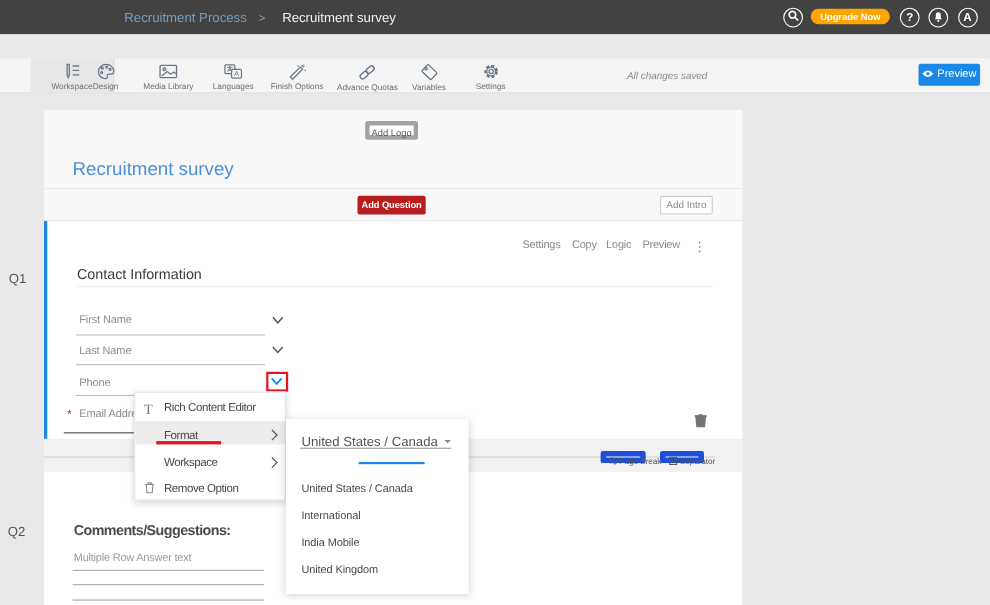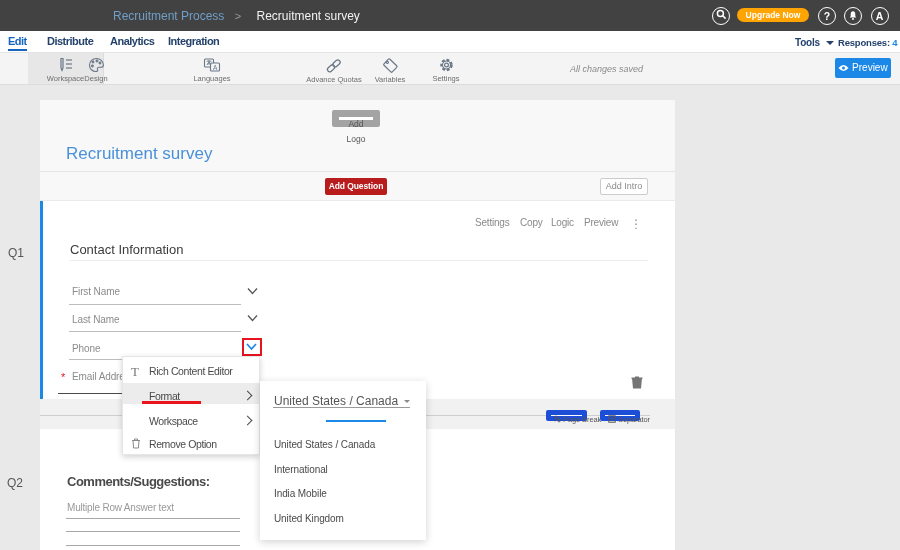--- a/index.html
+++ b/index.html
@@ -32,21 +32,21 @@
 .titem { position:absolute; top:0; height:31px; text-align:center; }
 .titem svg { display:block; margin:4px auto 0; }
 .titem .lbl { font-size:7.5px; color:#6e6e6e; margin-top:1px; }
 .titem.sel { background:#e7e7e7; border-right:1px solid #dcdcdc;margin-left:28px; }
 #saved { position:absolute; left:570px; top:64px; font-size:9px; font-style:italic; color:#8a8a8a; }
 #urlbox { position:absolute; left:649px; top:58px; width:178px; height:20px; background:#f1f1f1; border:1px solid #c9c9c9; border-radius:2px; font-size:8.5px; color:#333; line-height:18px; padding-left:6px; white-space:nowrap; }
 #previewbtn { position:absolute; left:835px; top:58px; width:56px; height:20px; background:#1b87e6; border-radius:2px; color:#fff; font-size:10px; text-align:center; line-height:20px; }
 
 
 #cardhead { position:absolute; left:40px; top:100px; width:635px; height:72px; background:#f8f8f8; border-bottom:1px solid #e4e4e4; }
-#addlogo { position:absolute; left:332px; top:110px; width:48px; height:17px; background:#fff; border:7px solid #a3a3a3; border-radius:2px; font-size:8.5px; color:#555; text-align:center; line-height:15px; }
+#addlogo { position:absolute; left:332px; top:110px; width:48px; height:17px; background:#fff; border:4px solid #a3a3a3; border-radius:2px; font-size:8.5px; color:#555; text-align:center; line-height:15px; }
 #title { position:absolute; left:66px; top:144px; font-size:17px; color:#4a90d9; }
 #strip { position:absolute; left:40px; top:172px; width:635px; height:29px; background:#f8f8f8; border-bottom:1px solid #eaeaea; }
 #addq { position:absolute; left:325px; top:178px; width:62px; height:17px; background:#b91c1c; border-radius:2px; color:#fff; font-size:8.5px; font-weight:bold; text-align:center; line-height:17px; white-space:nowrap; letter-spacing:-0.1px; }
 #addintro { position:absolute; left:600px; top:178px; width:48px; height:17px; background:#fff; border:1px solid #ccc; border-radius:2px; font-size:9px; color:#8a8a8a; text-align:center; line-height:15px; }
 
 #q1 { position:absolute; left:40px; top:201px; width:635px; height:198px; background:#fff; border-left:3px solid #1b87e6; }
 #q1label { position:absolute; left:8px; top:246px; font-size:12px; color:#555; }
 #q2label { position:absolute; left:7px; top:476px; font-size:12px; color:#555; }
 #qlinks { position:absolute; left:0; top:217px; width:675px; font-size:10px; color:#8a8a8a; letter-spacing:-0.2px; }
 #qlinks span { position:absolute; top:0; }
@@ -100,28 +100,20 @@
     <div class="cicon" style="left:818px;">?</div>
     <div class="cicon" style="left:844px;">
       <svg width="10" height="11" viewBox="0 0 10 11" style="margin-top:2px;">
           <path d="M5 1.2 Q7.3 1.2 7.3 4.2 L7.3 6.2 L8.3 7.6 L1.7 7.6 L2.7 6.2 L2.7 4.2 Q2.7 1.2 5 1.2 Z" fill="#fff"></path>
           <circle cx="5" cy="8.9" r="1" fill="#fff"></circle>
         </svg>
     </div>
     <div class="cicon" style="left:870.5px;">A</div>
   </div>
 
-  <div id="tabs">
-    <span class="t active" style="left:8px;">Edit</span>
-    <span class="t" style="left:47px;">Distribute</span>
-    <span class="t" style="left:110px;">Analytics</span>
-    <span class="t" style="left:168px;">Integration</span>
-    <span id="tools">Tools <span class="caret"></span></span>
-    <span id="resp">Responses: <b>4</b></span>
-  </div>
 
   <div id="toolbar">
     <div class="titem sel" style="left:0; width:76px;">
       <svg width="17" height="16" viewBox="0 0 17 16">
           <g stroke="#6a7787" stroke-width="1.2" fill="none">
             <path d="M4 1.5 L4 11 L5 13.5 L6 11 L6 1.5 Z"></path>
             <line x1="9" y1="3" x2="15" y2="3"></line>
             <line x1="9" y1="7" x2="15" y2="7"></line>
             <line x1="9" y1="11" x2="15" y2="11"></line>
           </g>
@@ -133,35 +125,56 @@
           <g stroke="#6a7787" stroke-width="1.1" fill="none">
             <path d="M8.5 1.5 C4.5 1.5 1.5 4.5 1.5 8.2 C1.5 12 4.5 14.5 8 14.5 C9.5 14.5 10 13.5 9.5 12.5 C9 11.3 9.8 10.3 11 10.3 L13 10.3 C14.4 10.3 15.4 9.3 15.4 8 C15.4 4.3 12.3 1.5 8.5 1.5 Z"></path>
             <circle cx="5" cy="5" r="0.9"></circle>
             <circle cx="9" cy="4" r="0.9"></circle>
             <circle cx="12" cy="6" r="0.9"></circle>
             <circle cx="4.4" cy="9" r="0.9"></circle>
           </g>
         </svg>
       <div class="lbl">Design</div>
     </div>
+    <div class="titem" style="left:120px; width:66px;">
+      <svg width="18" height="16" viewBox="0 0 18 16">
+          <g stroke="#6a7787" stroke-width="1.2" fill="none">
+            <rect x="1.5" y="2.5" width="15" height="11" rx="1"></rect>
+            <circle cx="5.5" cy="6" r="1.2"></circle>
+            <path d="M3 12 L8 8 L11 10.5 L14 8.5 L16 10"></path>
+          </g>
+        </svg>
+      <div class="lbl">Media Library</div>
+    </div>
     <div class="titem" style="left:186px; width:52px;">
       <svg width="18" height="16" viewBox="0 0 18 16">
           <g stroke="#6a7787" stroke-width="1.1" fill="none">
             <rect x="1.5" y="2" width="9" height="8" rx="1"></rect>
             <rect x="7.5" y="6" width="9" height="8" rx="1" fill="#f4f4f4"></rect>
           </g>
           <g stroke="#6a7787" stroke-width="0.9" fill="none">
             <line x1="3.6" y1="4.2" x2="8.4" y2="4.2"></line>
             <line x1="6" y1="3" x2="6" y2="4.5"></line>
             <path d="M4 8 L6 4.8 L8 8"></path>
             <line x1="4.6" y1="6.9" x2="7.4" y2="6.9"></line>
           </g>
           <text x="10" y="12.5" font-size="6.5" fill="#6a7787" font-family="Liberation Sans">A</text>
         </svg>
       <div class="lbl">Languages</div>
+    </div>
+    <div class="titem" style="left:238px; width:64px;">
+      <svg width="17" height="16" viewBox="0 0 17 16">
+          <g stroke="#6a7787" stroke-width="1.2" fill="none">
+            <path d="M11 4 L13 6 L4 15 L2 13 Z"></path>
+            <path d="M13.5 1 L14 2.5 L15.5 3 L14 3.5 L13.5 5 L13 3.5 L11.5 3 L13 2.5 Z" fill="#6a7787" stroke="none"></path>
+            <line x1="8.5" y1="2.5" x2="9.5" y2="3.5"></line>
+            <line x1="15" y1="6.5" x2="16" y2="7.5"></line>
+          </g>
+        </svg>
+      <div class="lbl">Finish Options</div>
     </div>
     <div class="titem" style="left:302px; width:64px;">
       <svg width="18" height="17" viewBox="0 0 18 17">
           <g stroke="#6a7787" stroke-width="1.25" fill="none" transform="rotate(-42 9 8.5)">
             <rect x="0.9" y="6.3" width="8" height="4.6" rx="2.3"></rect>
             <rect x="8.3" y="6.3" width="8" height="4.6" rx="2.3"></rect>
           </g>
         </svg>
       <div class="lbl">Advance Quotas</div>
     </div>

